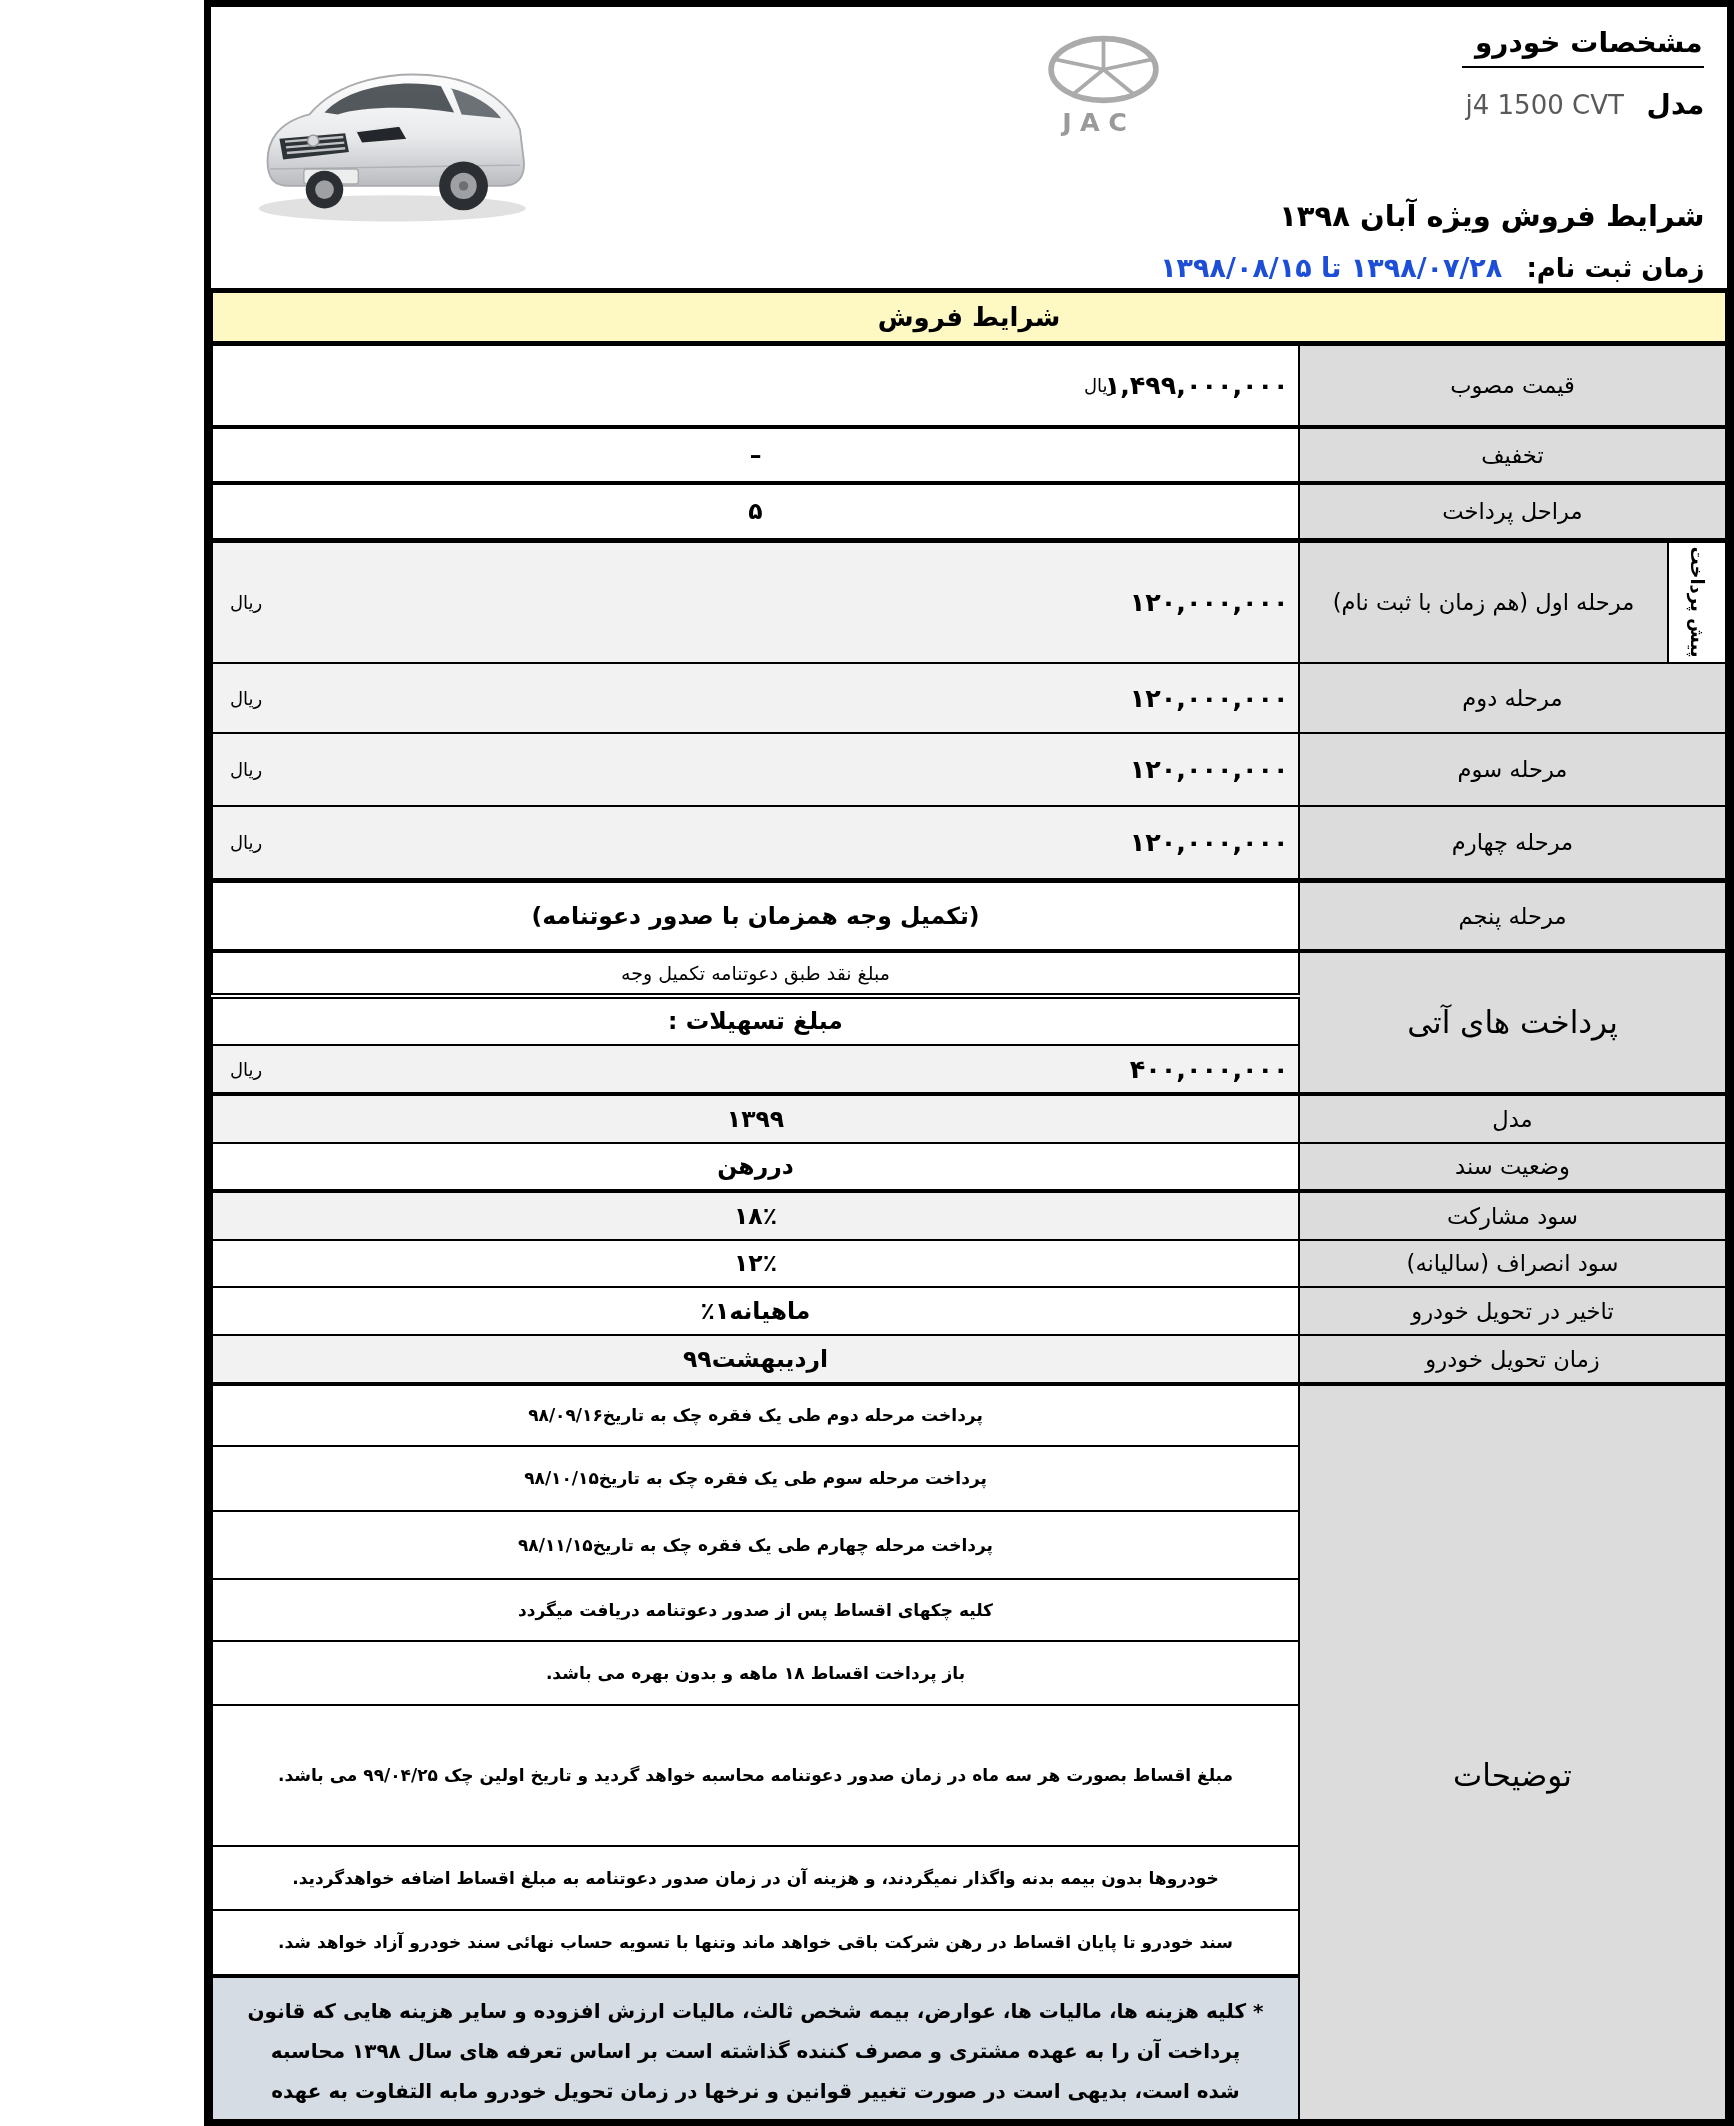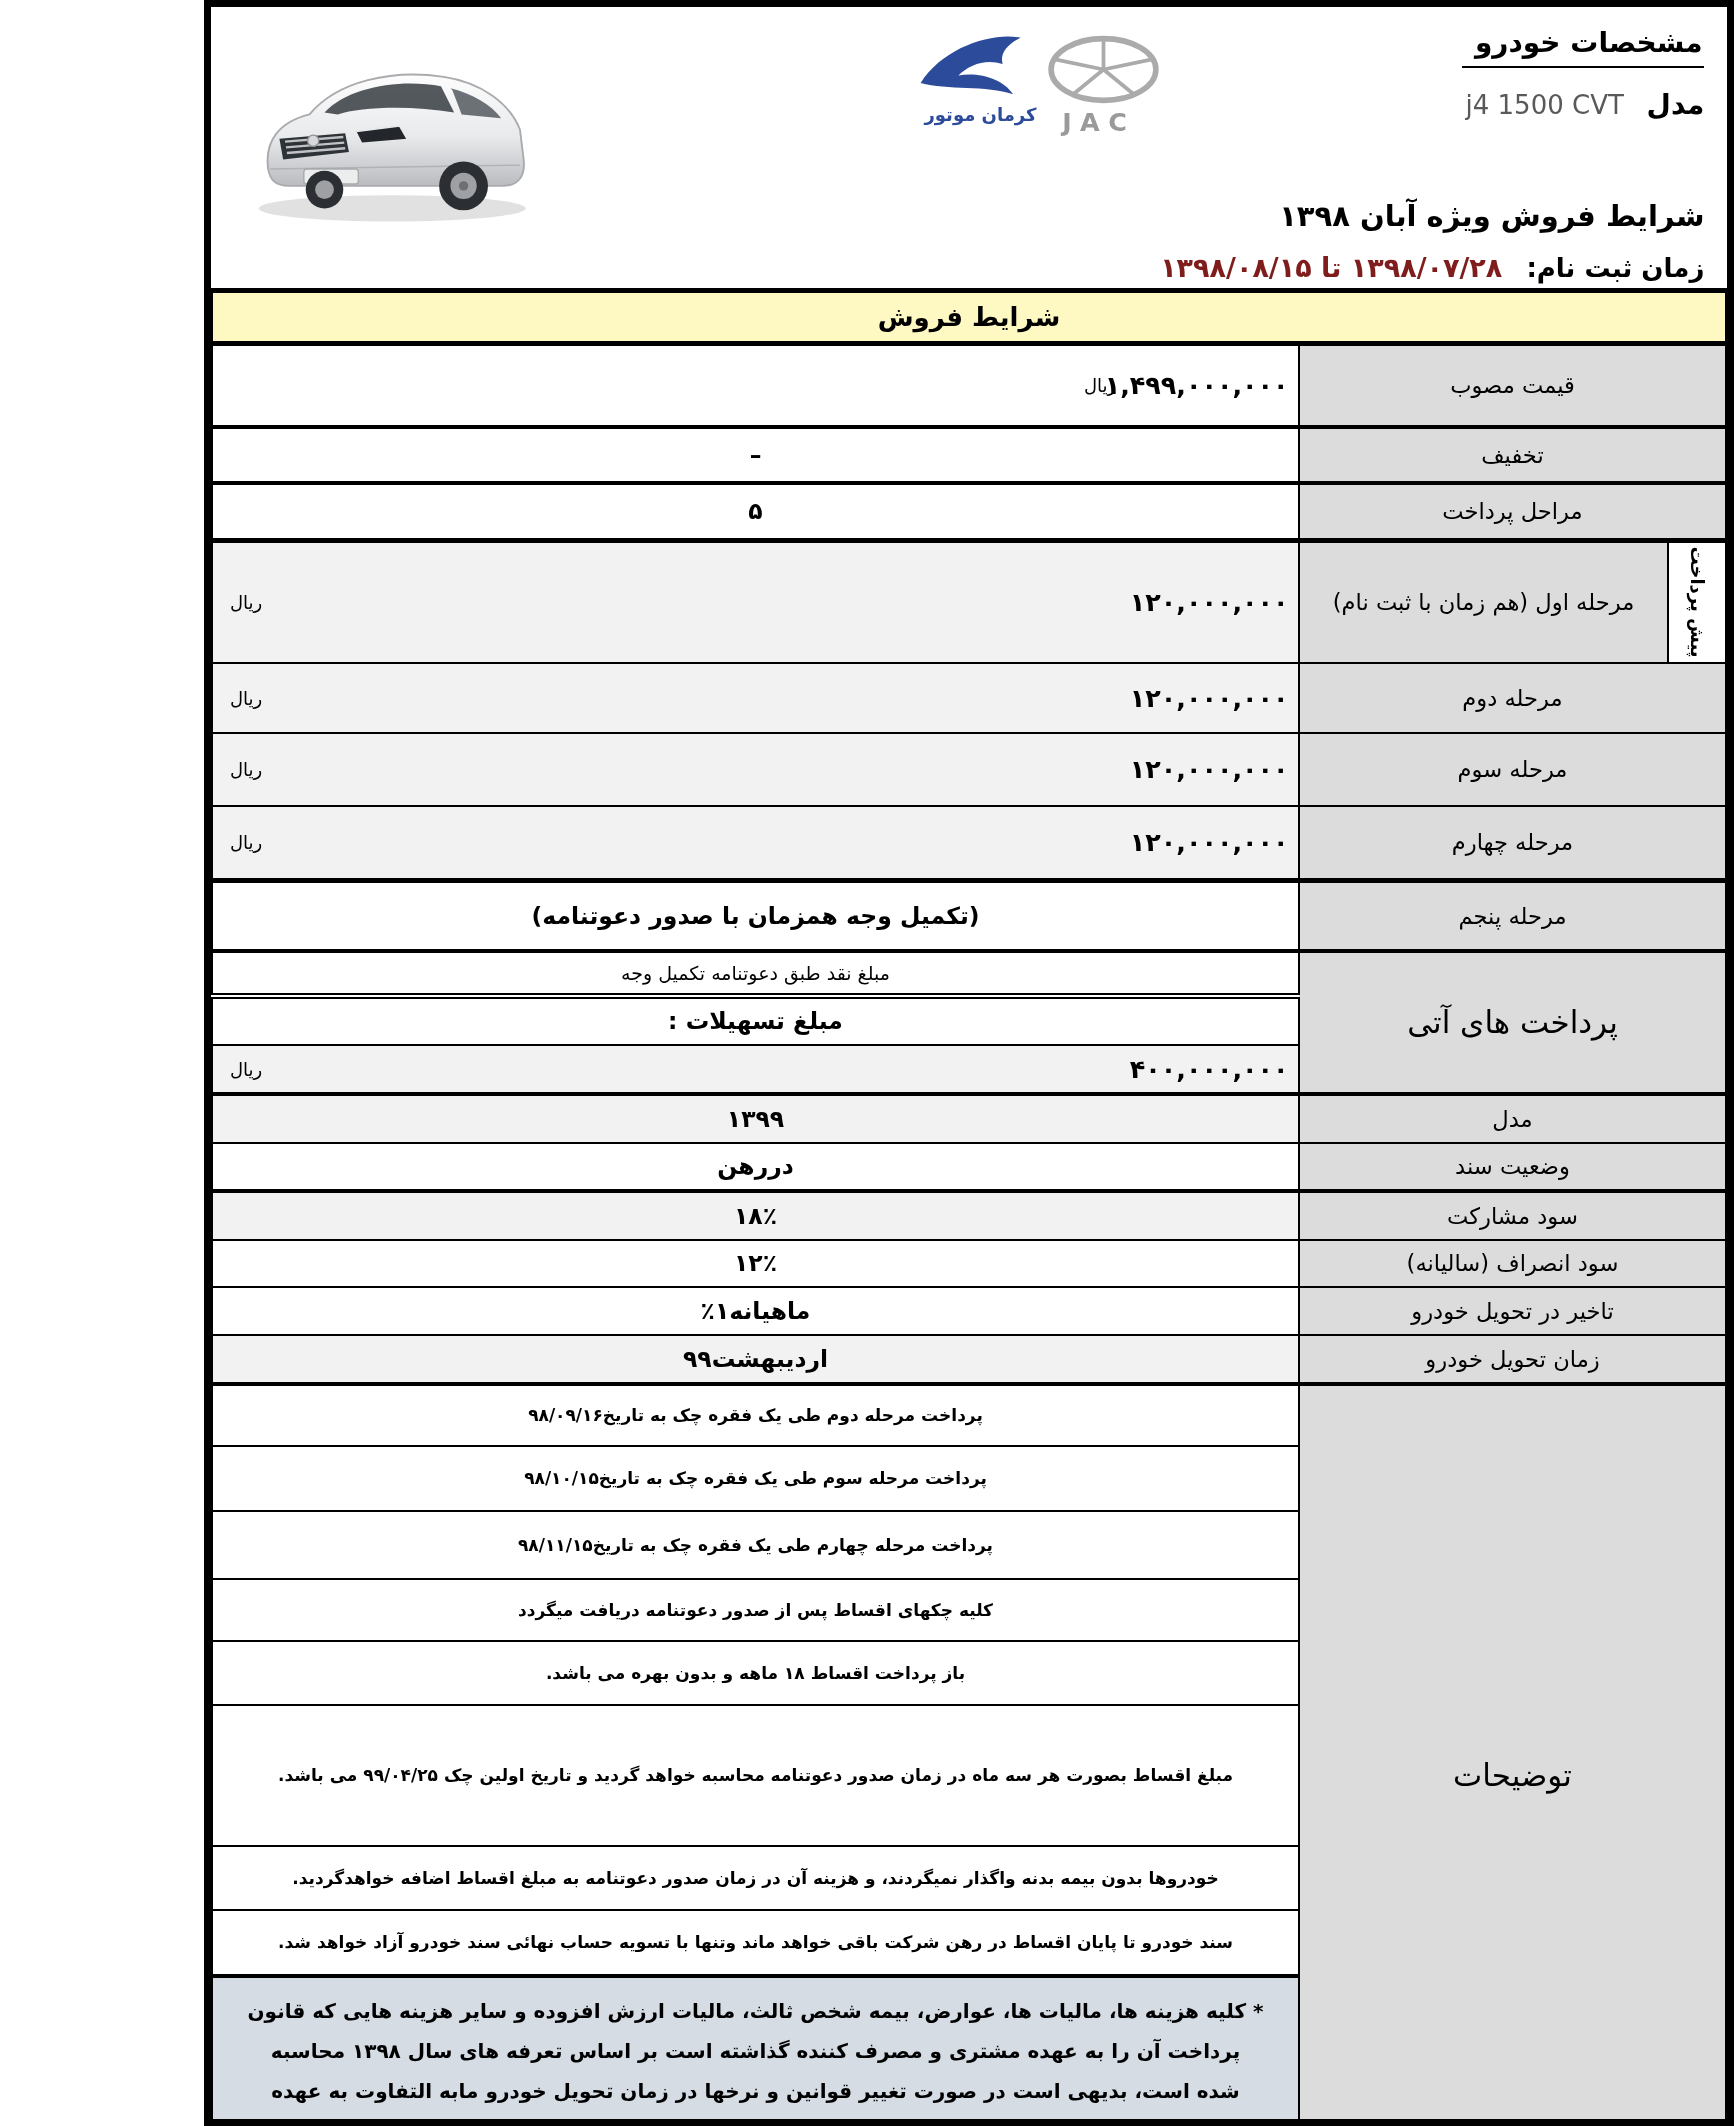--- a/index.html
+++ b/index.html
@@ -21,21 +21,21 @@
   .header { position: relative; height: 281px; background:#fff; }
   .spec-title {
     position:absolute; top:19px; right:22.6px;
     font-size:28px; font-weight:bold; color:#000;
     border-bottom:2.8px solid #000; padding:0 1.9px 6.6px 13px;
   }
   .model-line { position:absolute; top:81px; right:22.6px; font-size:28px; font-weight:bold;margin-left:14px; }
   .model-value { color:#595959; font-weight:normal; font-size:26px; margin-right:13px; display:inline-block; direction:ltr; }
   .campaign-title { position:absolute; top:192px; right:22.6px; font-size:29px; font-weight:bold; }
   .reg-line { position:absolute; top:245px; right:22.6px; font-size:26px; font-weight:bold; }
-  .reg-dates { color:#7f1d1d; font-size:27px; margin-right:15px; }
+  .reg-dates { color:#1d4ed8; font-size:27px; margin-right:15px; }
 
   .car-wrap { position:absolute; top:21px; left:40px; width:287px; height:202px; }
   .logo-kerman { position:absolute; top:22.6px; left:687px; width:165px; height:115px; text-align:center; }
   .logo-kerman .logo-text { font-size:18px; font-weight:bold; color:#2D4B9B; margin-top:-1.9px; }
   .logo-jac { position:absolute; top:26px; left:831px; width:122px; height:111px; text-align:center; }
   .logo-jac .logo-text { font-size:25.4px; font-weight:bold; color:#9A9A9A; letter-spacing:8.5px; margin-top:-2.8px; padding-right:8.5px; direction:ltr; }
 
   
   table.sale {
     width:100%; border-collapse:collapse; table-layout:fixed;
@@ -131,26 +131,20 @@
         <rect x="56" y="150" width="58" height="16" rx="3" fill="#eceded" stroke="#a9abae" stroke-width="1.5"></rect>
         <path d="M20,150 L286,146" stroke="#9fa1a4" stroke-width="1.5" opacity="0.6"></path>
         <circle cx="226" cy="168" r="26" fill="#2b2e32"></circle>
         <circle cx="226" cy="168" r="14" fill="#9ea0a3"></circle>
         <circle cx="226" cy="168" r="5" fill="#6d6f72"></circle>
         <circle cx="78" cy="172" r="20" fill="#2b2e32"></circle>
         <circle cx="78" cy="172" r="10" fill="#9ea0a3"></circle>
       </svg>
     </div>
 
-    <div class="logo-kerman">
-      <svg viewBox="0 0 140 76" width="132" height="72">
-        <path d="M6,56 C30,18 82,2 112,8 C96,16 90,26 93,36 C76,30 58,36 46,48 C68,44 94,52 104,68 C76,58 34,64 6,56 Z" fill="#2D4B9B"></path>
-      </svg>
-      <div class="logo-text">کرمان موتور</div>
-    </div>
 
     <div class="logo-jac">
       <svg viewBox="0 0 122 78" width="115" height="73">
         <ellipse cx="61" cy="39" rx="56" ry="33" fill="none" stroke="#ABABAB" stroke-width="6"></ellipse>
         <g stroke="#ABABAB" stroke-width="4" stroke-linecap="round">
           <line x1="61" y1="39" x2="61" y2="7"></line>
           <line x1="61" y1="39" x2="8" y2="28"></line>
           <line x1="61" y1="39" x2="28" y2="66"></line>
           <line x1="61" y1="39" x2="94" y2="66"></line>
           <line x1="61" y1="39" x2="114" y2="28"></line>

